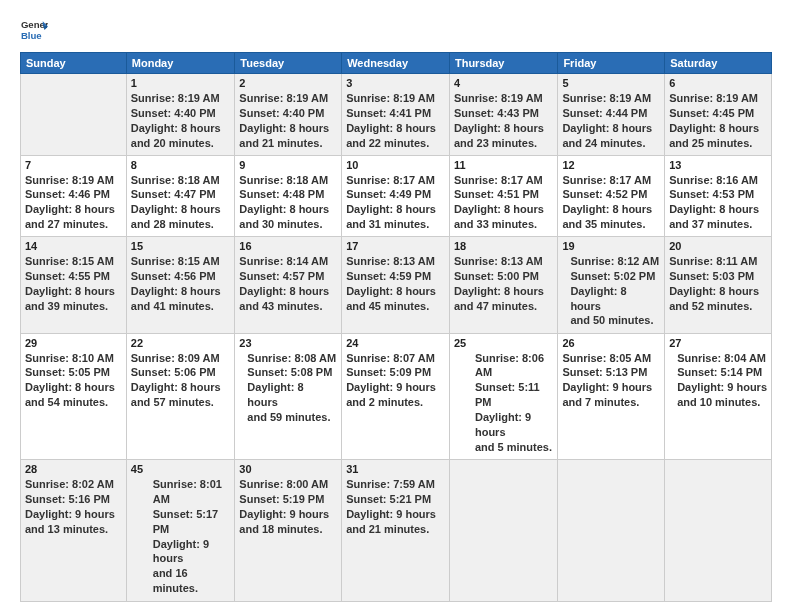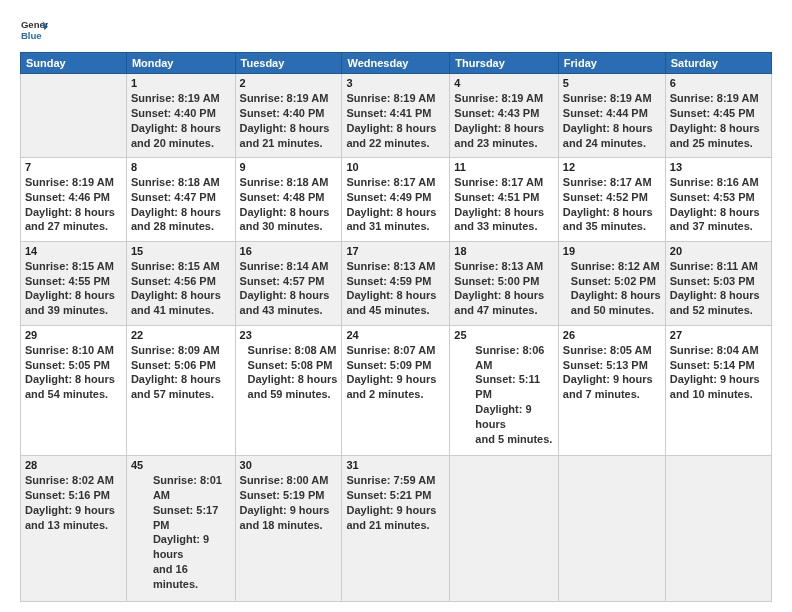--- a/index.html
+++ b/index.html
@@ -321,21 +321,21 @@
           </td>
           <td>
             <div class="day-number">26</div>
             <div class="day-info" style="white-space: pre-line;">Sunrise: 8:05 AM
 Sunset: 5:13 PM
 Daylight: 9 hours
 and 7 minutes.</div>
           </td>
           <td>
             <div class="day-number">27</div>
-            <div class="day-info" style="white-space: pre-line;">Sunrise: 8:04 AM
+            <div class="day-info" style="white-space: pre-line; margin-left: 8px;">Sunrise: 8:04 AM
 Sunset: 5:14 PM
 Daylight: 9 hours
 and 10 minutes.</div>
           </td>
         </tr>
         <tr>
           <td class="shaded">
             <div class="day-number">28</div>
             <div class="day-info" style="white-space: pre-line;">Sunrise: 8:02 AM
 Sunset: 5:16 PM

